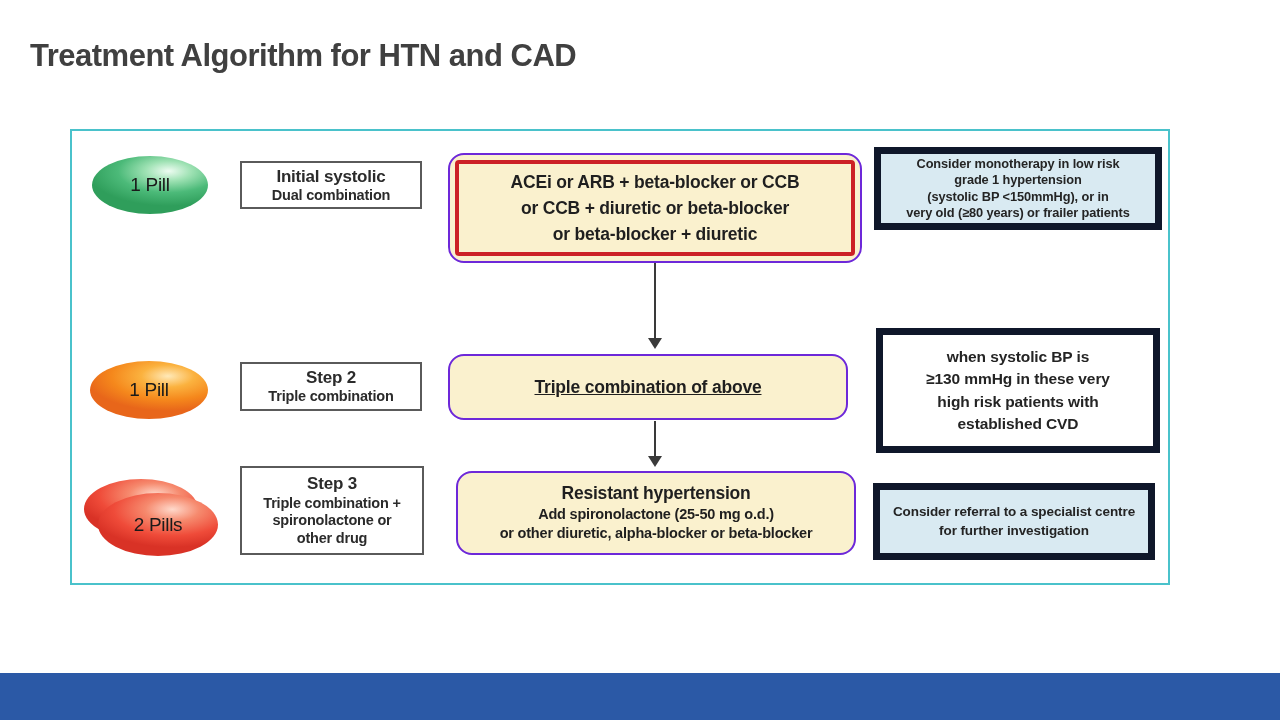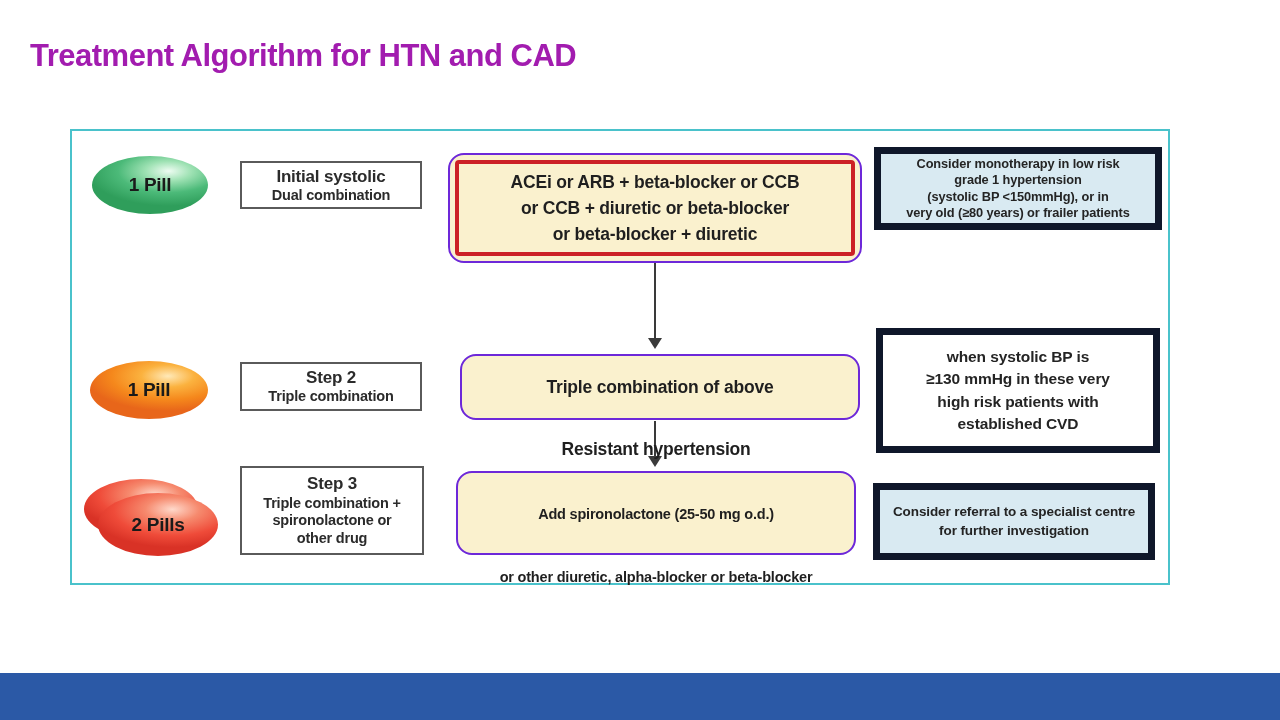--- a/index.html
+++ b/index.html
@@ -7,40 +7,40 @@
     width:1280px;height:720px;position:relative;overflow:hidden;
     background:#ffffff;
     font-family:"Liberation Sans","DejaVu Sans",sans-serif;
     -webkit-font-smoothing:antialiased;
   }
   .abs{position:absolute;}
 
   
   .slide-title{
     left:30px;top:38px;width:900px;
-    font-size:31px;font-weight:bold;color:#a21caf;
+    font-size:31px;font-weight:bold;color:#404040;
     letter-spacing:-0.5px;
   }
 
   
   .panel{
     left:70px;top:129px;width:1096px;height:452px;
     border:2px solid #4ac2cb;background:#ffffff;
   }
 
   
   .footer-bar{
     left:0;top:673px;width:1280px;height:47px;background:#2b59a6;
   }
 
   
   .pill{
     border-radius:50%;
     display:flex;align-items:center;justify-content:center;
-    font-size:19px;font-weight:bold;color:#1a1a1a;
+    font-size:19px;font-weight:normal;color:#1a1a1a;
     letter-spacing:-0.3px;
   }
   .pill-green{
     background:radial-gradient(ellipse 70% 60% at 66% 26%, #eefcf2 0%, #9fe2b4 28%, #4cba79 62%, #2f9e5b 100%);
   }
   .pill-orange{
     background:radial-gradient(ellipse 70% 60% at 66% 26%, #ffe9b8 0%, #fbb23f 32%, #f5881c 68%, #e8661a 100%);
   }
   .pill-red{
     background:radial-gradient(ellipse 70% 60% at 62% 26%, #ffd9cb 0%, #f68a6e 32%, #ef4b39 70%, #d93226 100%);
@@ -128,21 +128,21 @@
 
   <div class="abs pill pill-orange" style="left:18px;top:230px;width:118px;height:58px;">
     <span>1 Pill</span>
   </div>
 
   <div class="abs step-box" style="left:168px;top:231px;width:178px;height:45px;">
     <div class="l-big">Step 2</div>
     <div class="l-small">Triple combination</div>
   </div>
 
-  <div class="abs action-box" style="left:388px;top:223px;width:396px;height:62px;">
+  <div class="abs action-box" style="left:376px;top:223px;width:396px;height:62px;text-decoration:underline;">
     <div class="a-line">Triple combination of above</div>
   </div>
 
   <div class="abs note-box note-white big" style="left:804px;top:197px;width:270px;height:111px;">
     <div class="n-line">when systolic BP is</div>
     <div class="n-line">≥130 mmHg in these very</div>
     <div class="n-line">high risk patients with</div>
     <div class="n-line">established CVD</div>
   </div>
 
@@ -156,21 +156,21 @@
     <span>2 Pills</span>
   </div>
 
   <div class="abs step-box" style="left:168px;top:335px;width:180px;height:85px;">
     <div class="l-big">Step 3</div>
     <div class="l-small">Triple combination +</div>
     <div class="l-small">spironolactone or</div>
     <div class="l-small">other drug</div>
   </div>
 
-  <div class="abs action-box" style="left:384px;top:340px;width:396px;height:80px;gap:44px;">
+  <div class="abs action-box" style="left:384px;top:340px;width:396px;height:80px;">
     <div class="a-line" style="line-height:1.3;">Resistant hypertension</div>
     <div class="a-sub">Add spironolactone (25-50 mg o.d.)</div>
     <div class="a-sub">or other diuretic, alpha-blocker or beta-blocker</div>
   </div>
 
   <div class="abs note-box note-blue mid" style="left:801px;top:352px;width:268px;height:63px;">
     <div class="n-line">Consider referral to a specialist centre</div>
     <div class="n-line">for further investigation</div>
   </div>
 

